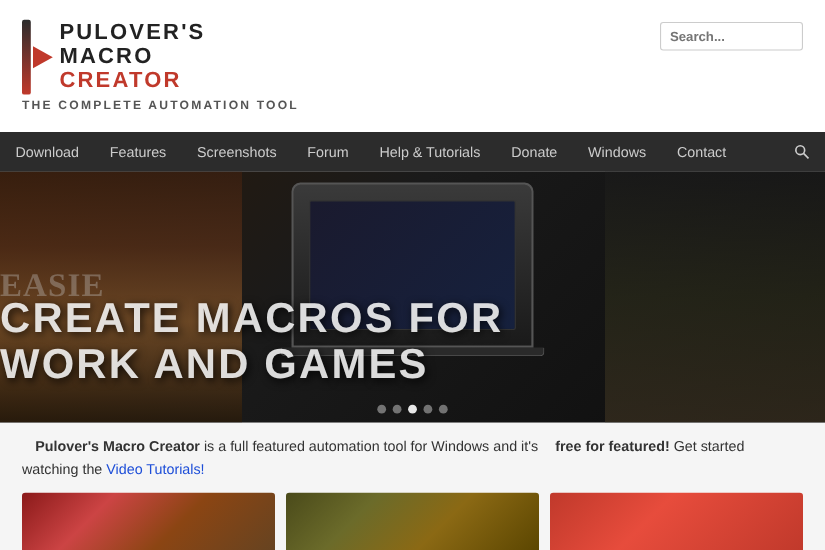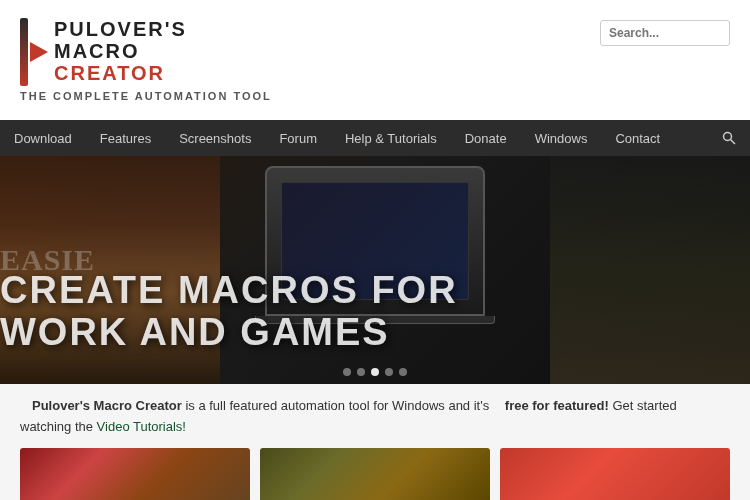--- a/index.html
+++ b/index.html
@@ -199,21 +199,21 @@
       line-height: 1.6;
       margin-bottom: 10px;
     }
 
     .content-text strong {
       font-weight: bold;
       margin-left: 12px;
     }
 
     .content-link {
-      color: #14532d;
+      color: #1d4ed8;
       text-decoration: none;
     }
 
     .thumbnails {
       display: flex;
       gap: 10px;
       margin-top: 8px;
     }
 
     .thumb {

